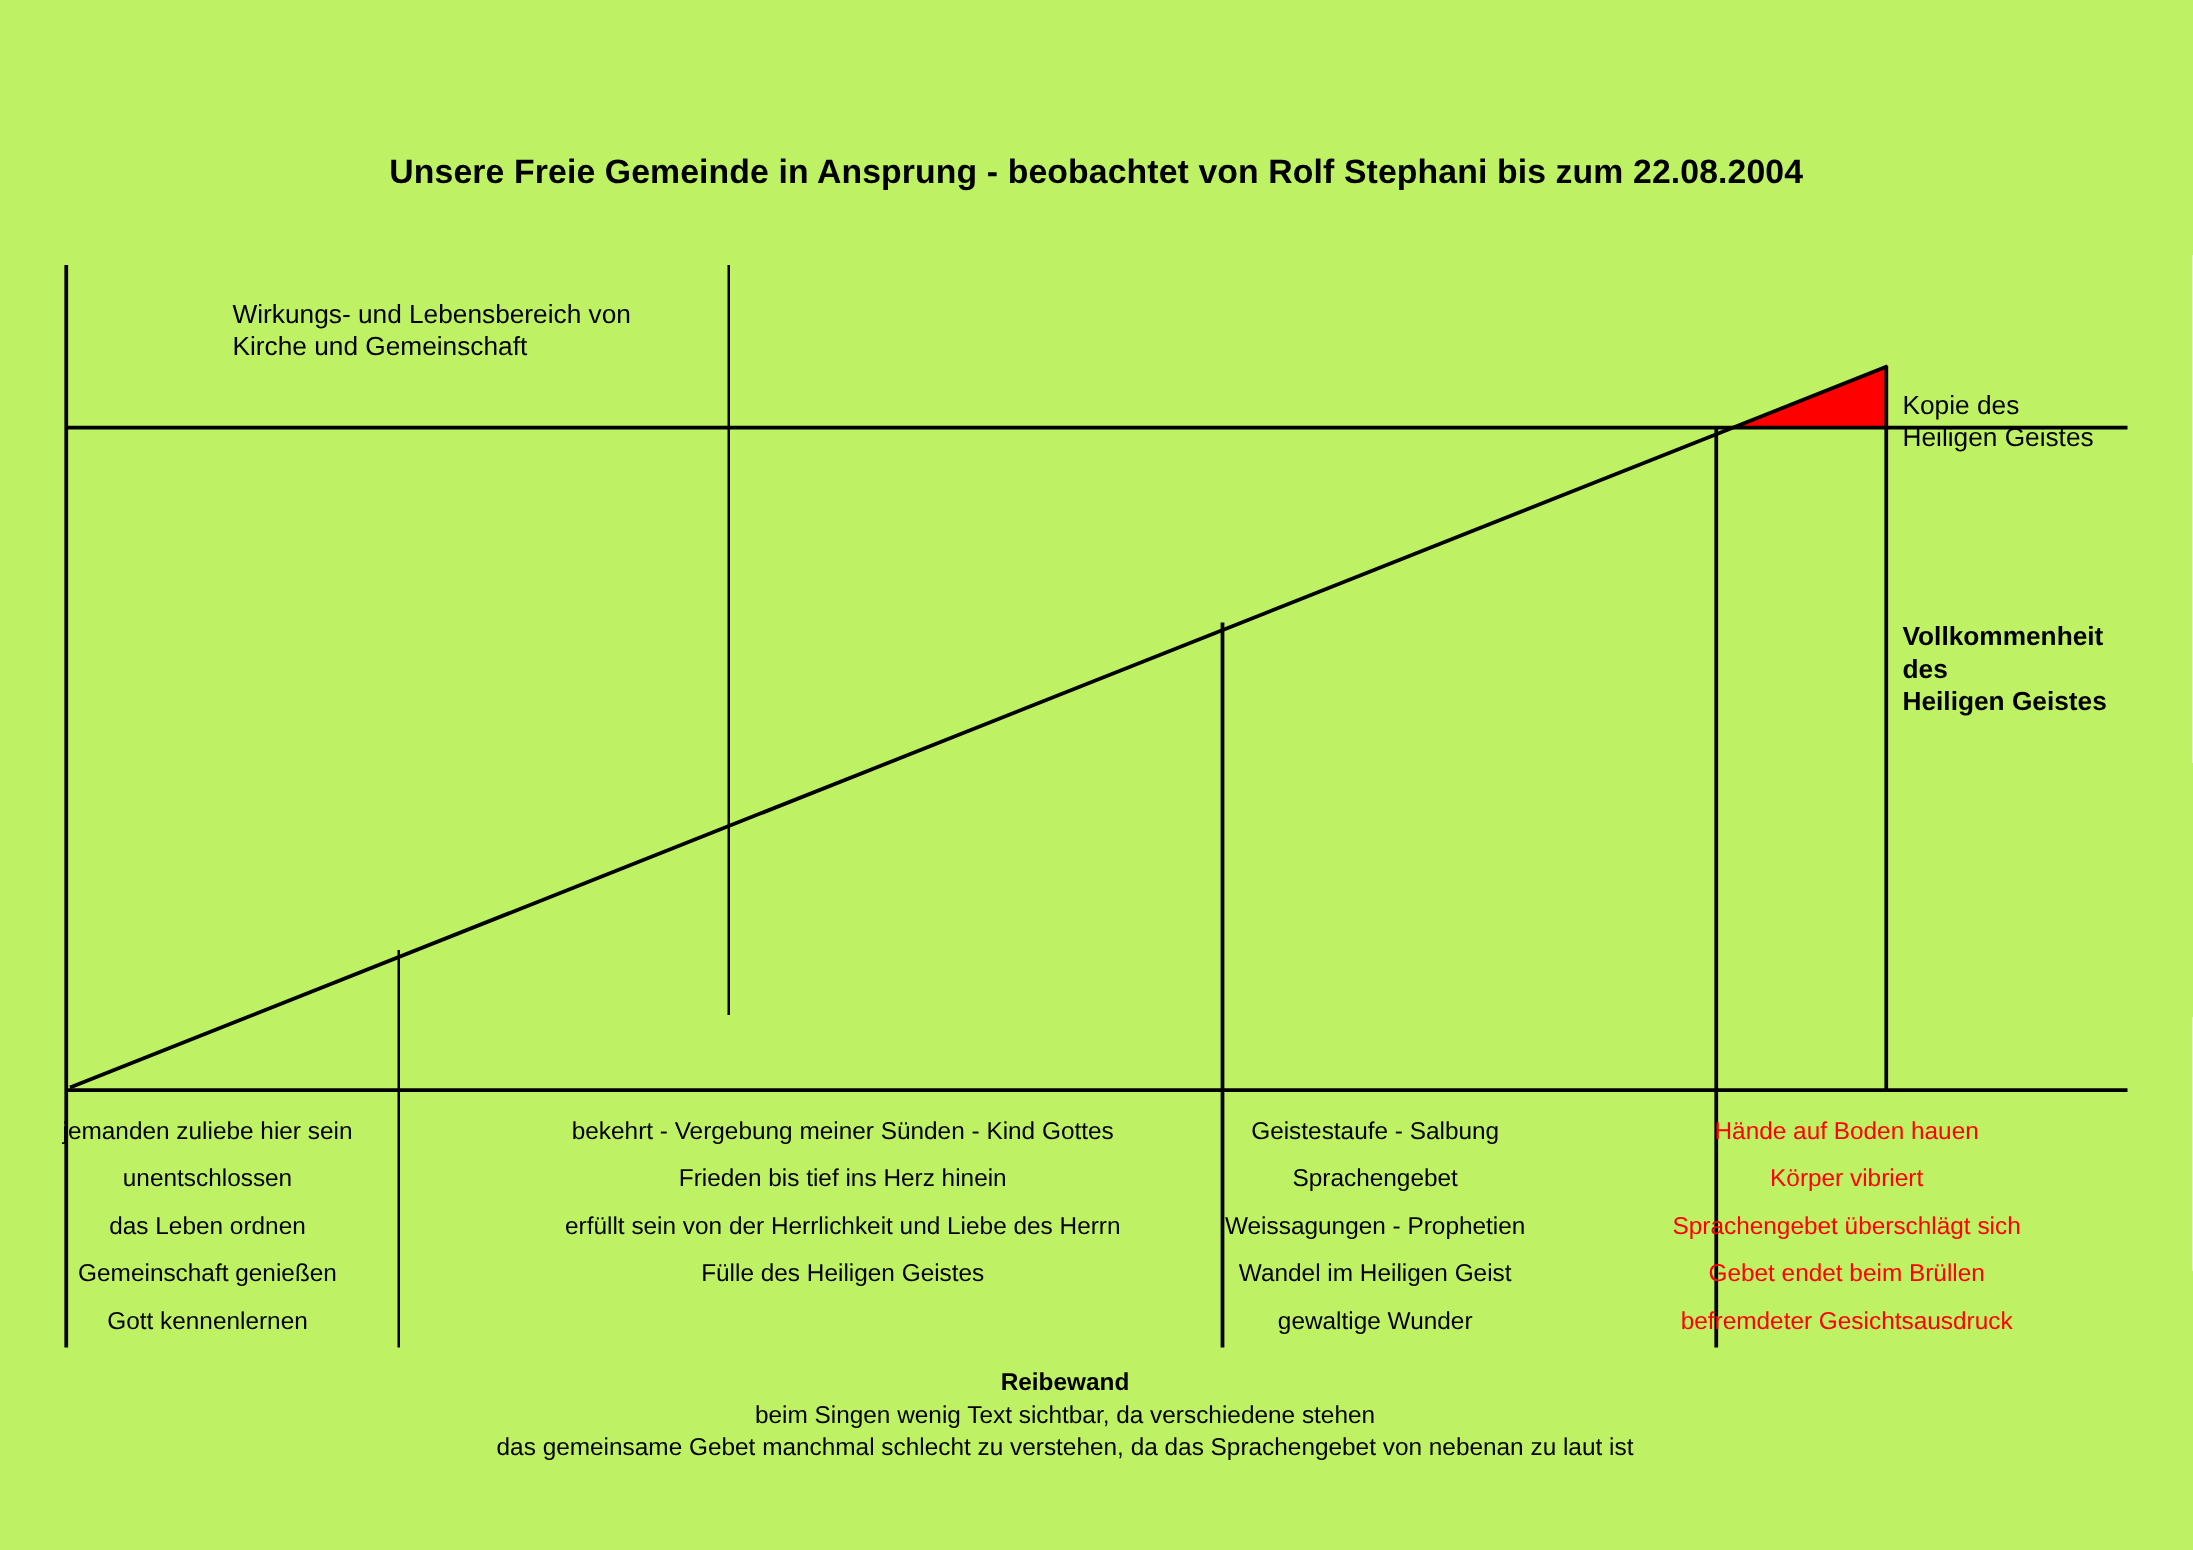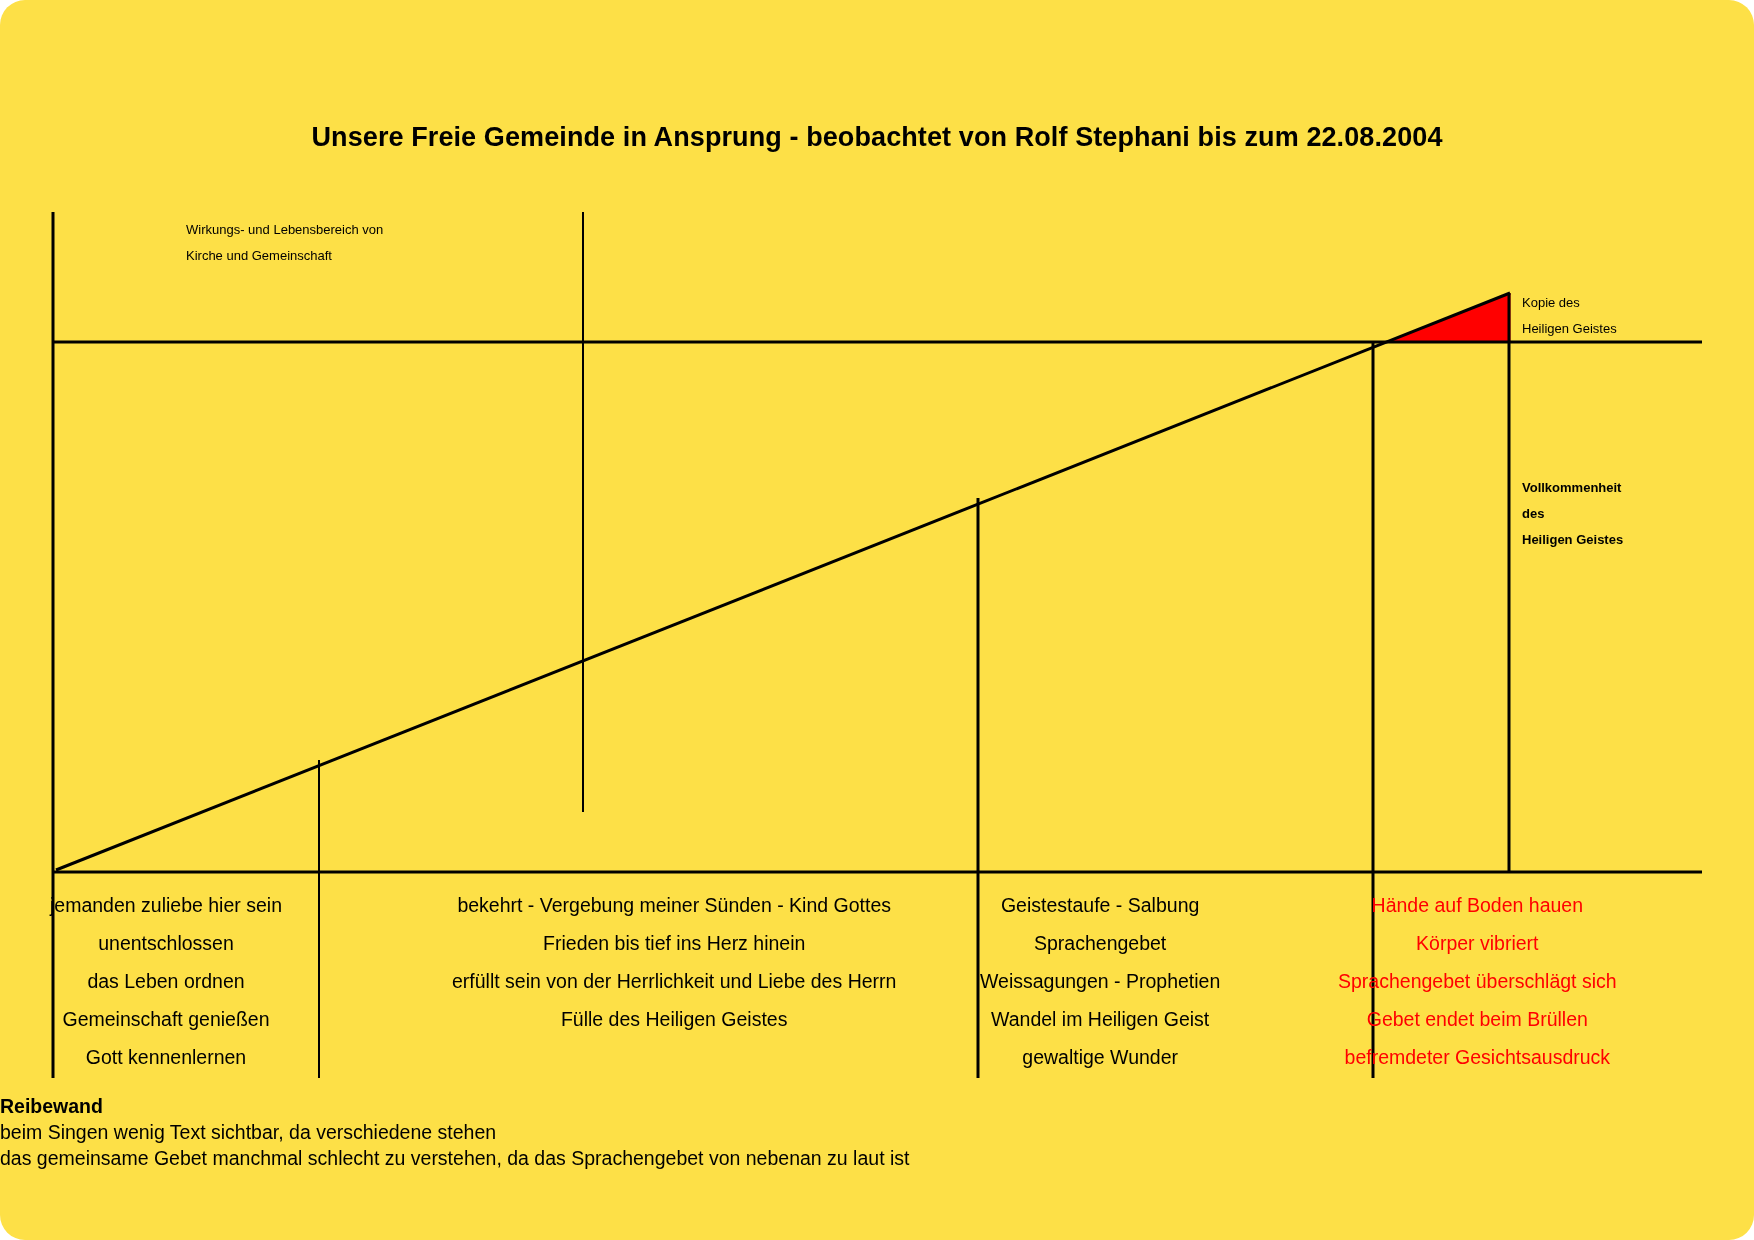--- a/index.html
+++ b/index.html
@@ -9,22 +9,21 @@
   }
   body {
     font-family: "Liberation Sans", sans-serif;
     color: #000000;
   }
   #page {
     position: relative;
     width: 1754px;
     height: 1240px;
     overflow: hidden;
-    background: #fde047;
-    border-radius: 25px;
+    background: #bef264;
   }
   .title {
     position: absolute;
     left: 0;
     top: 122px;
     width: 1754px;
     text-align: center;
     font-size: 27px;
     font-weight: bold;
     letter-spacing: 0.1px;
@@ -32,23 +31,24 @@
   }
   svg.diagram {
     position: absolute;
     left: 0;
     top: 0;
     width: 1754px;
     height: 1240px;
   }
   .lbl {
     position: absolute;
-    font-size: 13px;
+    font-size: 21px;
     line-height: 26px;
     white-space: nowrap;
+    margin-top: 22px;
   }
   .lbl-wirkung {
     left: 186px;
     top: 217px;
   }
   .lbl-kopie {
     left: 1522px;
     top: 290px;
   }
   .lbl-vollkommen {
@@ -69,20 +69,21 @@
   }
   .col-1 { left: 50px; }
   .col-2 { left: 452px; }
   .col-3 { left: 980px; }
   .col-4 { left: 1338px; color: #ff0000; }
   .footer {
     position: absolute;
     left: 0;
     top: 1093px;
     width: 1704px;
+    text-align: center;
     font-size: 19.5px;
     line-height: 26px;
   }
   .footer .f-title {
     font-weight: bold;
   }
 </style>
 </head>
 <body>
 

